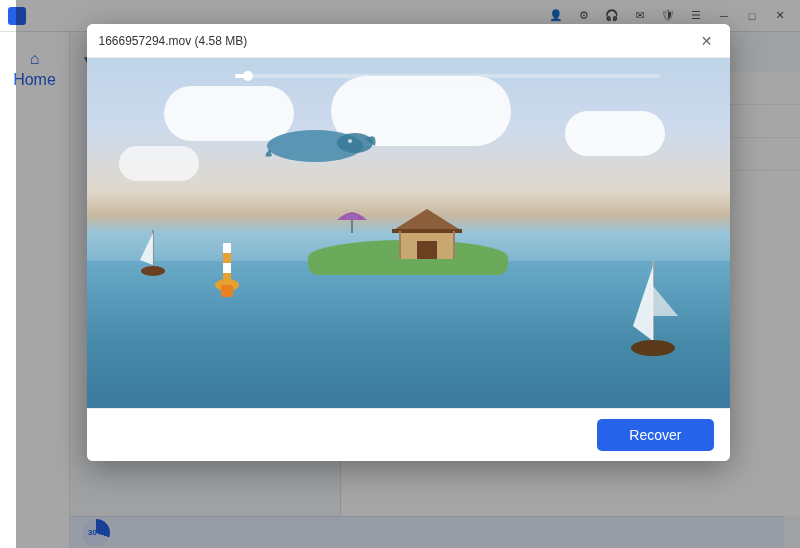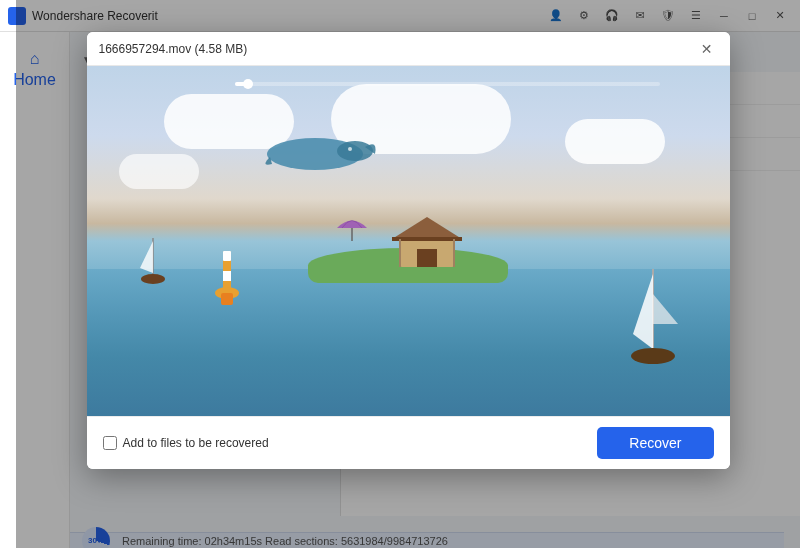--- a/index.html
+++ b/index.html
@@ -118,21 +118,21 @@
     .tree-item .checkbox {
       width: 13px; height: 13px;
       border: 1px solid #aaa;
       border-radius: 2px;
       background: #fff;
     }
 
     .status-bar-bg {
       position: absolute;
       bottom: 0; left: 0; right: 16px;
-      height: 16px;
+      height: 32px;
       background: #e8f0fe;
       border-top: 1px solid #d0daf0;
       display: flex;
       align-items: center;
       padding: 0 12px;
       font-size: 11px;
       color: #555;
       gap: 12px;
     }
 
@@ -187,21 +187,21 @@
     }
 
     
     .modal-overlay {
       position: absolute;
       inset: 0;
       background: rgba(0,0,0,0.35);
       display: flex;
       align-items: flex-start;
       justify-content: center;
-      padding-top: 32px;
+      padding-top: 24px;
       z-index: 100;
       margin-left: 16px;
     }
 
     .modal {
       width: 643px;
       background: #fff;
       border-radius: 6px;
       box-shadow: 0 8px 32px rgba(0,0,0,0.35);
       overflow: hidden;
@@ -481,21 +481,20 @@
       text-align: center;
     }
   </style>
 </head>
 <body>
 
 <div class="app-bg">
 
   <div class="title-bar">
     <div class="title-bar-logo"></div>
-    <span class="title-bar-title">Wondershare Recoverit</span>
     <div class="title-bar-controls">
       <div class="title-bar-btn">👤</div>
       <div class="title-bar-btn">⚙</div>
       <div class="title-bar-btn">🎧</div>
       <div class="title-bar-btn">✉</div>
       <div class="title-bar-btn">🛡</div>
       <div class="title-bar-btn">☰</div>
       <div class="title-bar-btn">─</div>
       <div class="title-bar-btn">□</div>
       <div class="title-bar-btn close">✕</div>
@@ -551,21 +550,20 @@
         <div class="file-list-row">
           <span class="file-icon">🎬</span>
           <span>.mov</span>
         </div>
       </div>
 
       <div class="status-bar-bg">
         <div class="progress-circle">
           <span>30%</span>
         </div>
-        <span>Remaining time: 02h34m15s    Read sections: 5631984/9984713726</span>
       </div>
     </div>
   </div>
 </div>
 
 <div class="modal-overlay">
   <div class="modal">
 
     <div class="modal-titlebar">
       <span class="modal-title-text">1666957294.mov (4.58 MB)</span>
@@ -648,20 +646,16 @@
         <span class="time-label">00:00:01</span>
         <div class="progress-bar-container">
           <div class="progress-bar-fill"></div>
           <div class="progress-knob"></div>
         </div>
         <span class="time-label" style="text-align:right">00:00:02</span>
       </div>
     </div>
 
     <div class="modal-footer">
-      <label class="checkbox-label">
-        <input type="checkbox" class="checkbox-input" style="">
-        <span>Add to files to be recovered</span>
-      </label>
       <button class="recover-btn">Recover</button>
     </div>
   </div>
 </div>
 
 </body></html>

